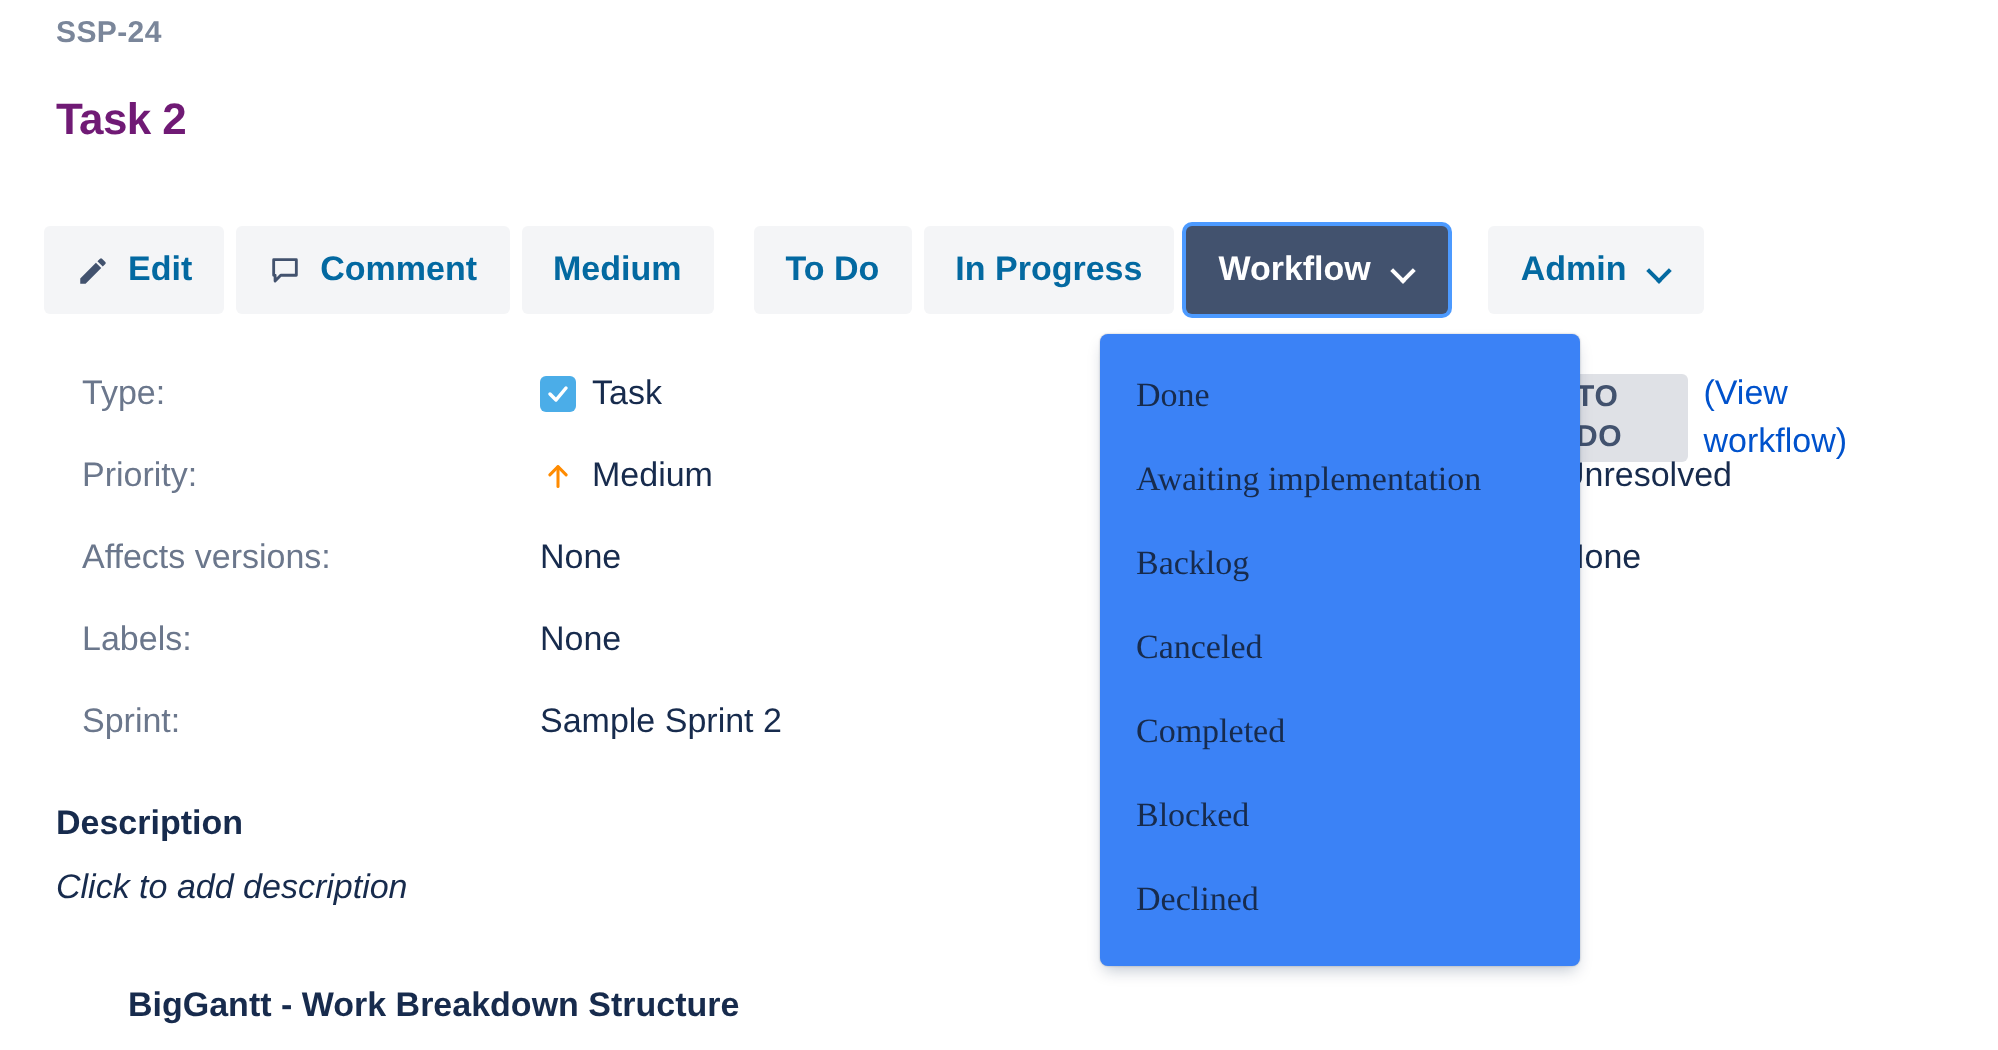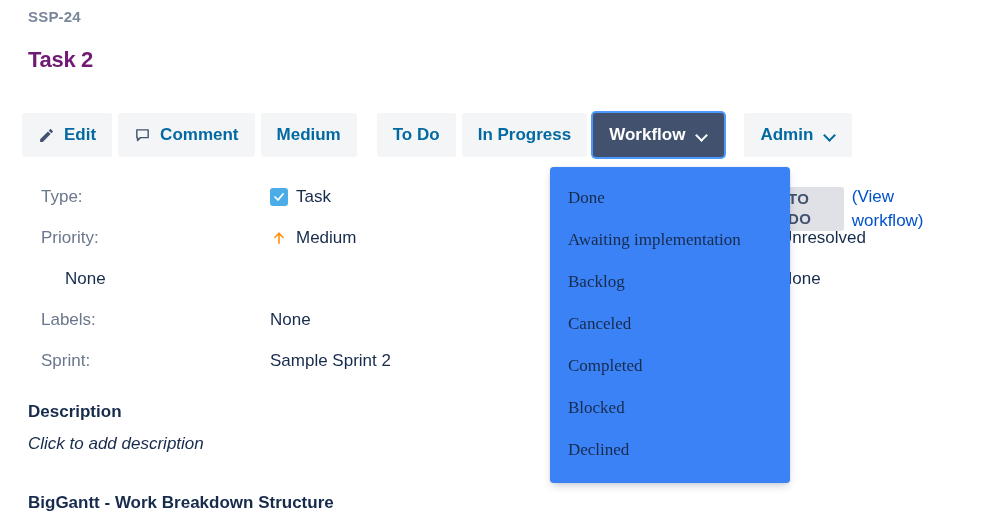--- a/index.html
+++ b/index.html
@@ -101,21 +101,21 @@
   .section-head{
     position:absolute;left:28px;
     font-size:17px;font-weight:700;color:#172B4D;
   }
   #desc-head{top:402px;}
   .desc-placeholder{
     position:absolute;left:28px;top:434px;
     font-size:17px;font-style:italic;color:#172B4D;
     cursor:pointer;
   }
-  #bg-head{top:493px;}
+  #bg-head{top:493px;margin-left:36px;}
 
   
   .menu{
     position:absolute;left:550px;top:167px;
     width:240px;
     background:#3b82f6;
     border-radius:4px;
     box-shadow:0 4px 8px -2px rgba(9,30,66,.25), 0 0 1px rgba(9,30,66,.31);
     padding:10px 0 12px 0;
     z-index:50;
@@ -219,20 +219,21 @@
         </div>
       </div>
       <div class="fcol-right">
         <div class="flabel r">Resolution:</div>
         <div class="fvalue">Unresolved</div>
       </div>
     </div>
 
     <div class="frow">
       <div class="fcol-left">
+        <div class="flabel">Affects versions:</div>
         <div class="fvalue">None</div>
       </div>
       <div class="fcol-right">
         <div class="flabel r">Fix versions:</div>
         <div class="fvalue">None</div>
       </div>
     </div>
 
     <div class="frow">
       <div class="fcol-left">

